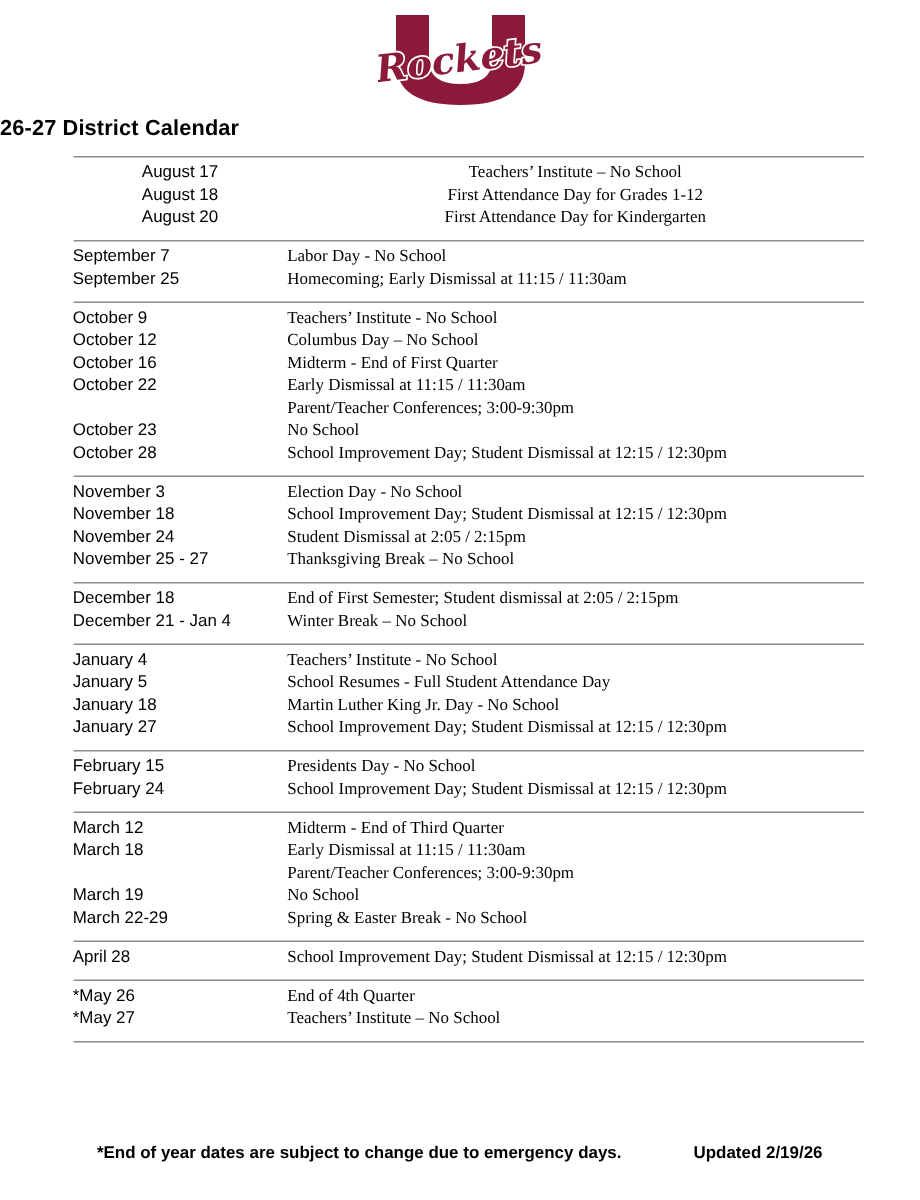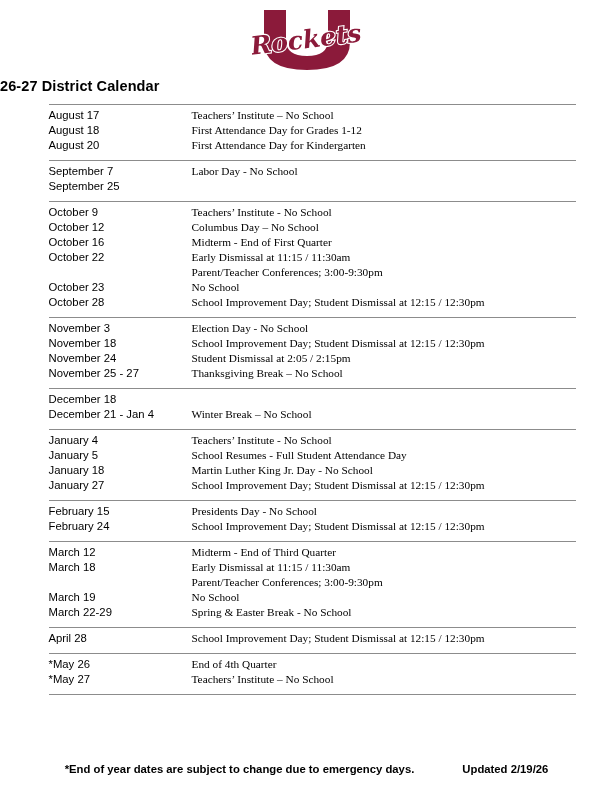--- a/index.html
+++ b/index.html
@@ -43,21 +43,21 @@
     margin: 0 auto;
     width: 538px;
     padding-left: 11px;
     box-sizing: border-box;
   }
   .group {
     padding-top: 3px;
     padding-bottom: 7px;
     border-top: 1.2px solid #8c8c8c;
   }
-  .group:first-child { border-top: 1.2px solid #8c8c8c; }
+  .group:first-child { border-top: 1.2px solid #8c8c8c; text-align: center; }
   .group.last { border-bottom: 1.2px solid #8c8c8c; }
 
   .row {
     display: flex;
     align-items: baseline;
     line-height: 15px;
     font-size: 11.3px;
   }
   .row .date {
     width: 143px;
@@ -115,20 +115,21 @@
         <span class="desc">First Attendance Day for Kindergarten</span>
       </div>
     </div>
     <div class="group">
       <div class="row">
         <span class="date">September 7</span>
         <span class="desc">Labor Day - No School</span>
       </div>
       <div class="row">
         <span class="date">September 25</span>
+        <span class="desc">Homecoming; Early Dismissal at 11:15 / 11:30am</span>
       </div>
     </div>
     <div class="group">
       <div class="row">
         <span class="date">October 9</span>
         <span class="desc">Teachers’ Institute - No School</span>
       </div>
       <div class="row">
         <span class="date">October 12</span>
         <span class="desc">Columbus Day – No School</span>
@@ -168,20 +169,21 @@
         <span class="desc">Student Dismissal at 2:05 / 2:15pm</span>
       </div>
       <div class="row">
         <span class="date">November 25 - 27</span>
         <span class="desc">Thanksgiving Break – No School</span>
       </div>
     </div>
     <div class="group">
       <div class="row">
         <span class="date">December 18</span>
+        <span class="desc">End of First Semester; Student dismissal at 2:05 / 2:15pm</span>
       </div>
       <div class="row">
         <span class="date">December 21 - Jan 4</span>
         <span class="desc">Winter Break – No School</span>
       </div>
     </div>
     <div class="group">
       <div class="row">
         <span class="date">January 4</span>
         <span class="desc">Teachers’ Institute - No School</span>

